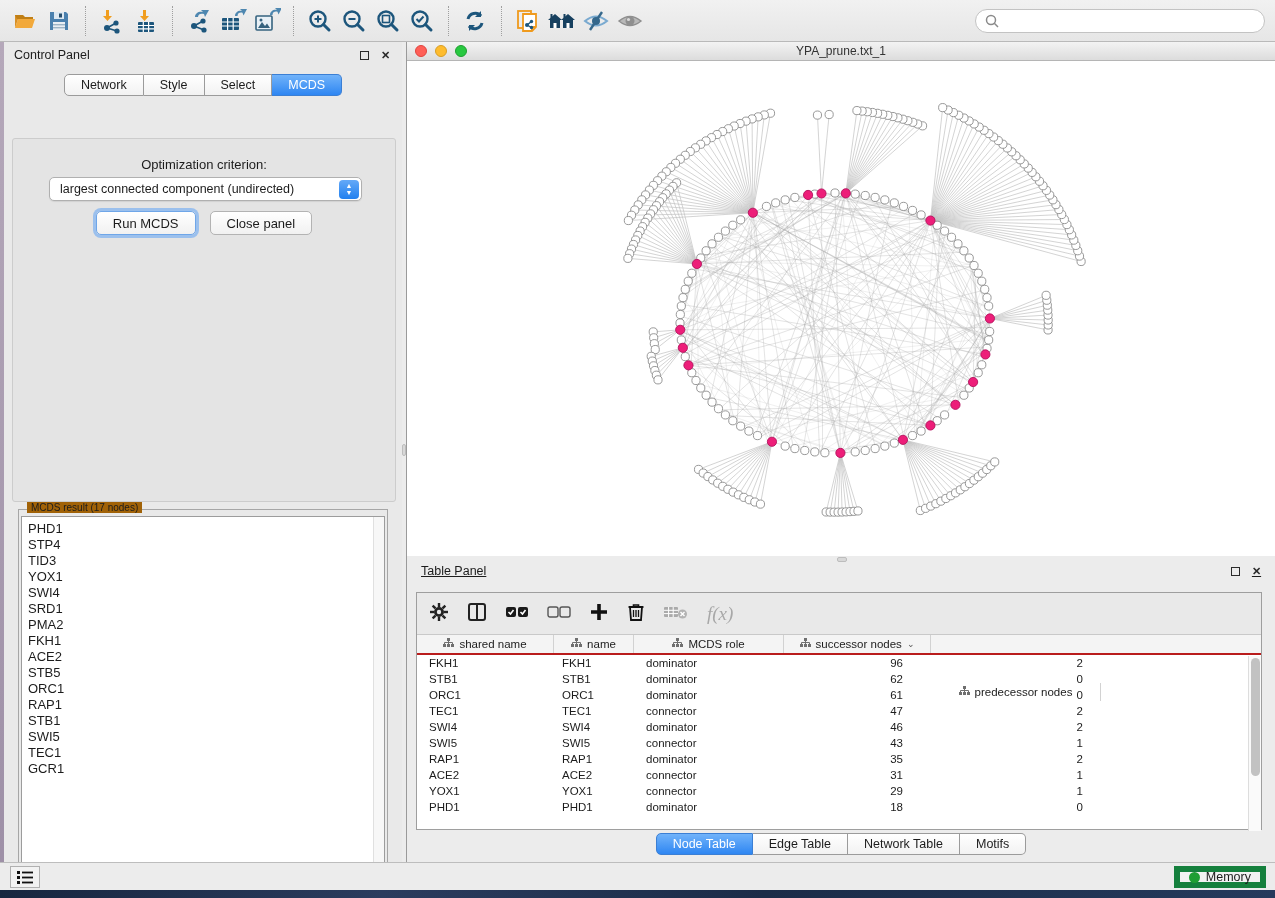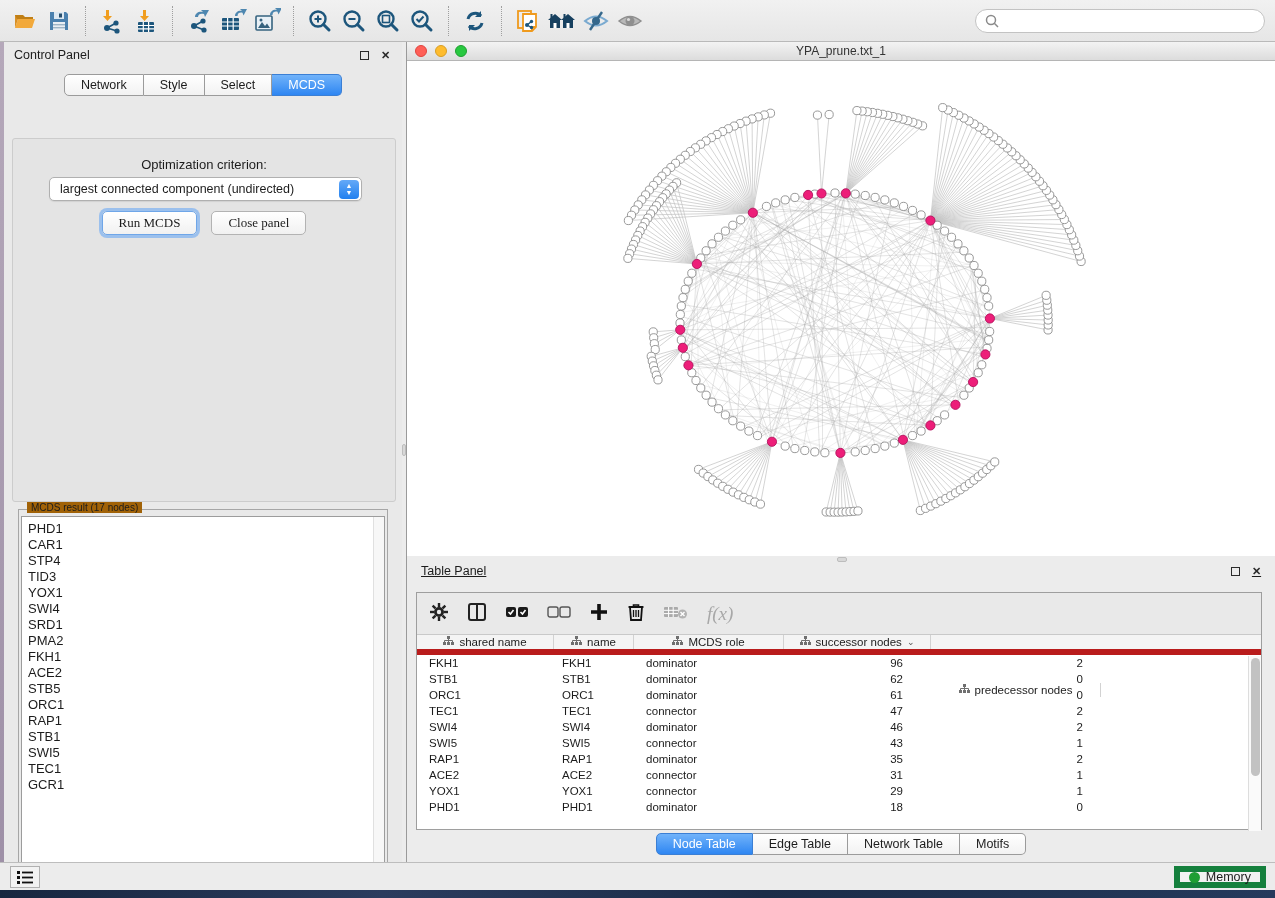--- a/index.html
+++ b/index.html
@@ -37,21 +37,21 @@
   .seg-tab.active { background:linear-gradient(#71b3fa,#2e86f2); color:#fff; border-color:#3b7fd4; }
   #cp-inner { left:8px; top:96px; width:384px; height:364px; background:#e4e4e4;
     border:1px solid #cccccc; border-radius:3px; }
   #opt-label { margin-top:18px; text-align:center; font-size:13px; }
   #criterion-select { position:absolute; left:36px; top:38px; width:313px; height:24px; background:#fff;
     border:1px solid #b0b0b0; border-radius:5px; display:flex; align-items:center; font-size:12.5px;
     padding-left:10px; box-shadow:0 1px 1px rgba(0,0,0,.08); }
   #criterion-stepper { position:absolute; right:2px; top:1.5px; width:20px; height:19px; border-radius:4px;
     background:linear-gradient(#64a9f8,#2180ef); display:flex; flex-direction:column; align-items:center;
     justify-content:center; color:#fff; font-size:7px; line-height:7px; }
-  .cp-buttons { position:absolute; left:0; top:72px; width:100%; display:flex; justify-content:center; gap:14px;font-family:Liberation Serif, serif; }
+  .cp-buttons { position:absolute; left:0; top:72px; width:100%; display:flex; justify-content:center; gap:14px; }
   .mac-btn { height:24px; padding:0 16px; background:linear-gradient(#ffffff,#f1f1f1);
     border:1px solid #b3b3b3; border-radius:5px; font-size:13px; display:flex; align-items:center; }
   .mac-btn.focused { box-shadow:0 0 0 3px rgba(106,168,243,.6); border-color:#6fa6e8; }
 
   #result-group { left:14px; top:467px; width:370px; height:372px; border:1px solid #a6a6a6; }
   #result-title { position:absolute; left:8px; top:-8px; background:#a16207; padding:0 4px; font-size:10px; }
   #result-list { position:absolute; left:2px; top:6px; width:364px; height:362px; background:#fff;
     border:1px solid #9c9c9c; overflow:hidden; }
   #result-items { padding:4px 0 0 6px; font-size:13px; line-height:16px; }
   #result-scroll { position:absolute; right:0; top:0; width:11px; height:100%; background:#f7f7f7; border-left:1px solid #e0e0e0; }
@@ -66,21 +66,21 @@
     display:flex; align-items:center; padding:0 8px; position:relative; }
   .traffic { width:12px; height:12px; border-radius:50%; margin-right:8px; }
   #net-title { position:absolute; left:0; right:0; text-align:center; font-size:12px; color:#333; }
   #network-view { width:868px; height:495px; background:#fff; }
 
   
   #table-panel { left:407px; top:556px; width:868px; height:306px; background:#ececec;text-decoration:underline; }
   #tp-grip { position:absolute; left:430px; top:1px; width:10px; height:5px; }
   #tp-container { position:absolute; left:9px; top:36px; width:846px; height:238px; background:#fff; border:1px solid #9e9e9e; }
   #tp-toolbar { height:42px; background:#e9e9e9; border-bottom:1px solid #c9c9c9; display:flex; align-items:center; padding:0 12px; gap:18px; }
-  #tp-header { height:20px; background:#f4f4f4; border-bottom:6px solid #b91c1c; display:flex; font-size:11.5px; }
+  #tp-header { height:20px; background:#f4f4f4; border-bottom:2px solid #b91c1c; display:flex; font-size:11.5px; }
   .hcell { display:flex; align-items:center; justify-content:center; gap:5px; border-right:1px solid #d2d2d2; height:100%; }
   #tp-body { position:relative; font-size:11.5px; height:162px; overflow:hidden; }
   .trow { display:flex; height:16px; align-items:center; }
   .tcell { height:16px; display:flex; align-items:center; }
   #tp-scroll { position:absolute; right:0; top:0; width:13px; height:175px; background:#fafafa; border-left:1px solid #ddd; }
   #tp-thumb { position:absolute; right:1.5px; top:2px; width:9px; height:118px; background:#c2c2c2; border-radius:5px; }
   #tp-tabs { position:absolute; left:0; top:277px; width:100%; display:flex; justify-content:center; }
 
   
   #status-bar { left:0; top:862px; width:1275px; height:28px; background:#ececec; border-top:1px solid #bdbdbd; }
@@ -275,21 +275,20 @@
     <div class="cp-buttons">
       <div class="mac-btn focused">Run MCDS</div>
       <div class="mac-btn">Close panel</div>
     </div>
   </div>
   <div id="result-group" class="abs">
     <span id="result-title">MCDS result (17 nodes)</span>
     <div id="result-list">
       <div id="result-items">
           <div>PHD1</div>
-          <div>CAR1</div>
           <div>STP4</div>
           <div>TID3</div>
           <div>YOX1</div>
           <div>SWI4</div>
           <div>SRD1</div>
           <div>PMA2</div>
           <div>FKH1</div>
           <div>ACE2</div>
           <div>STB5</div>
           <div>ORC1</div>

